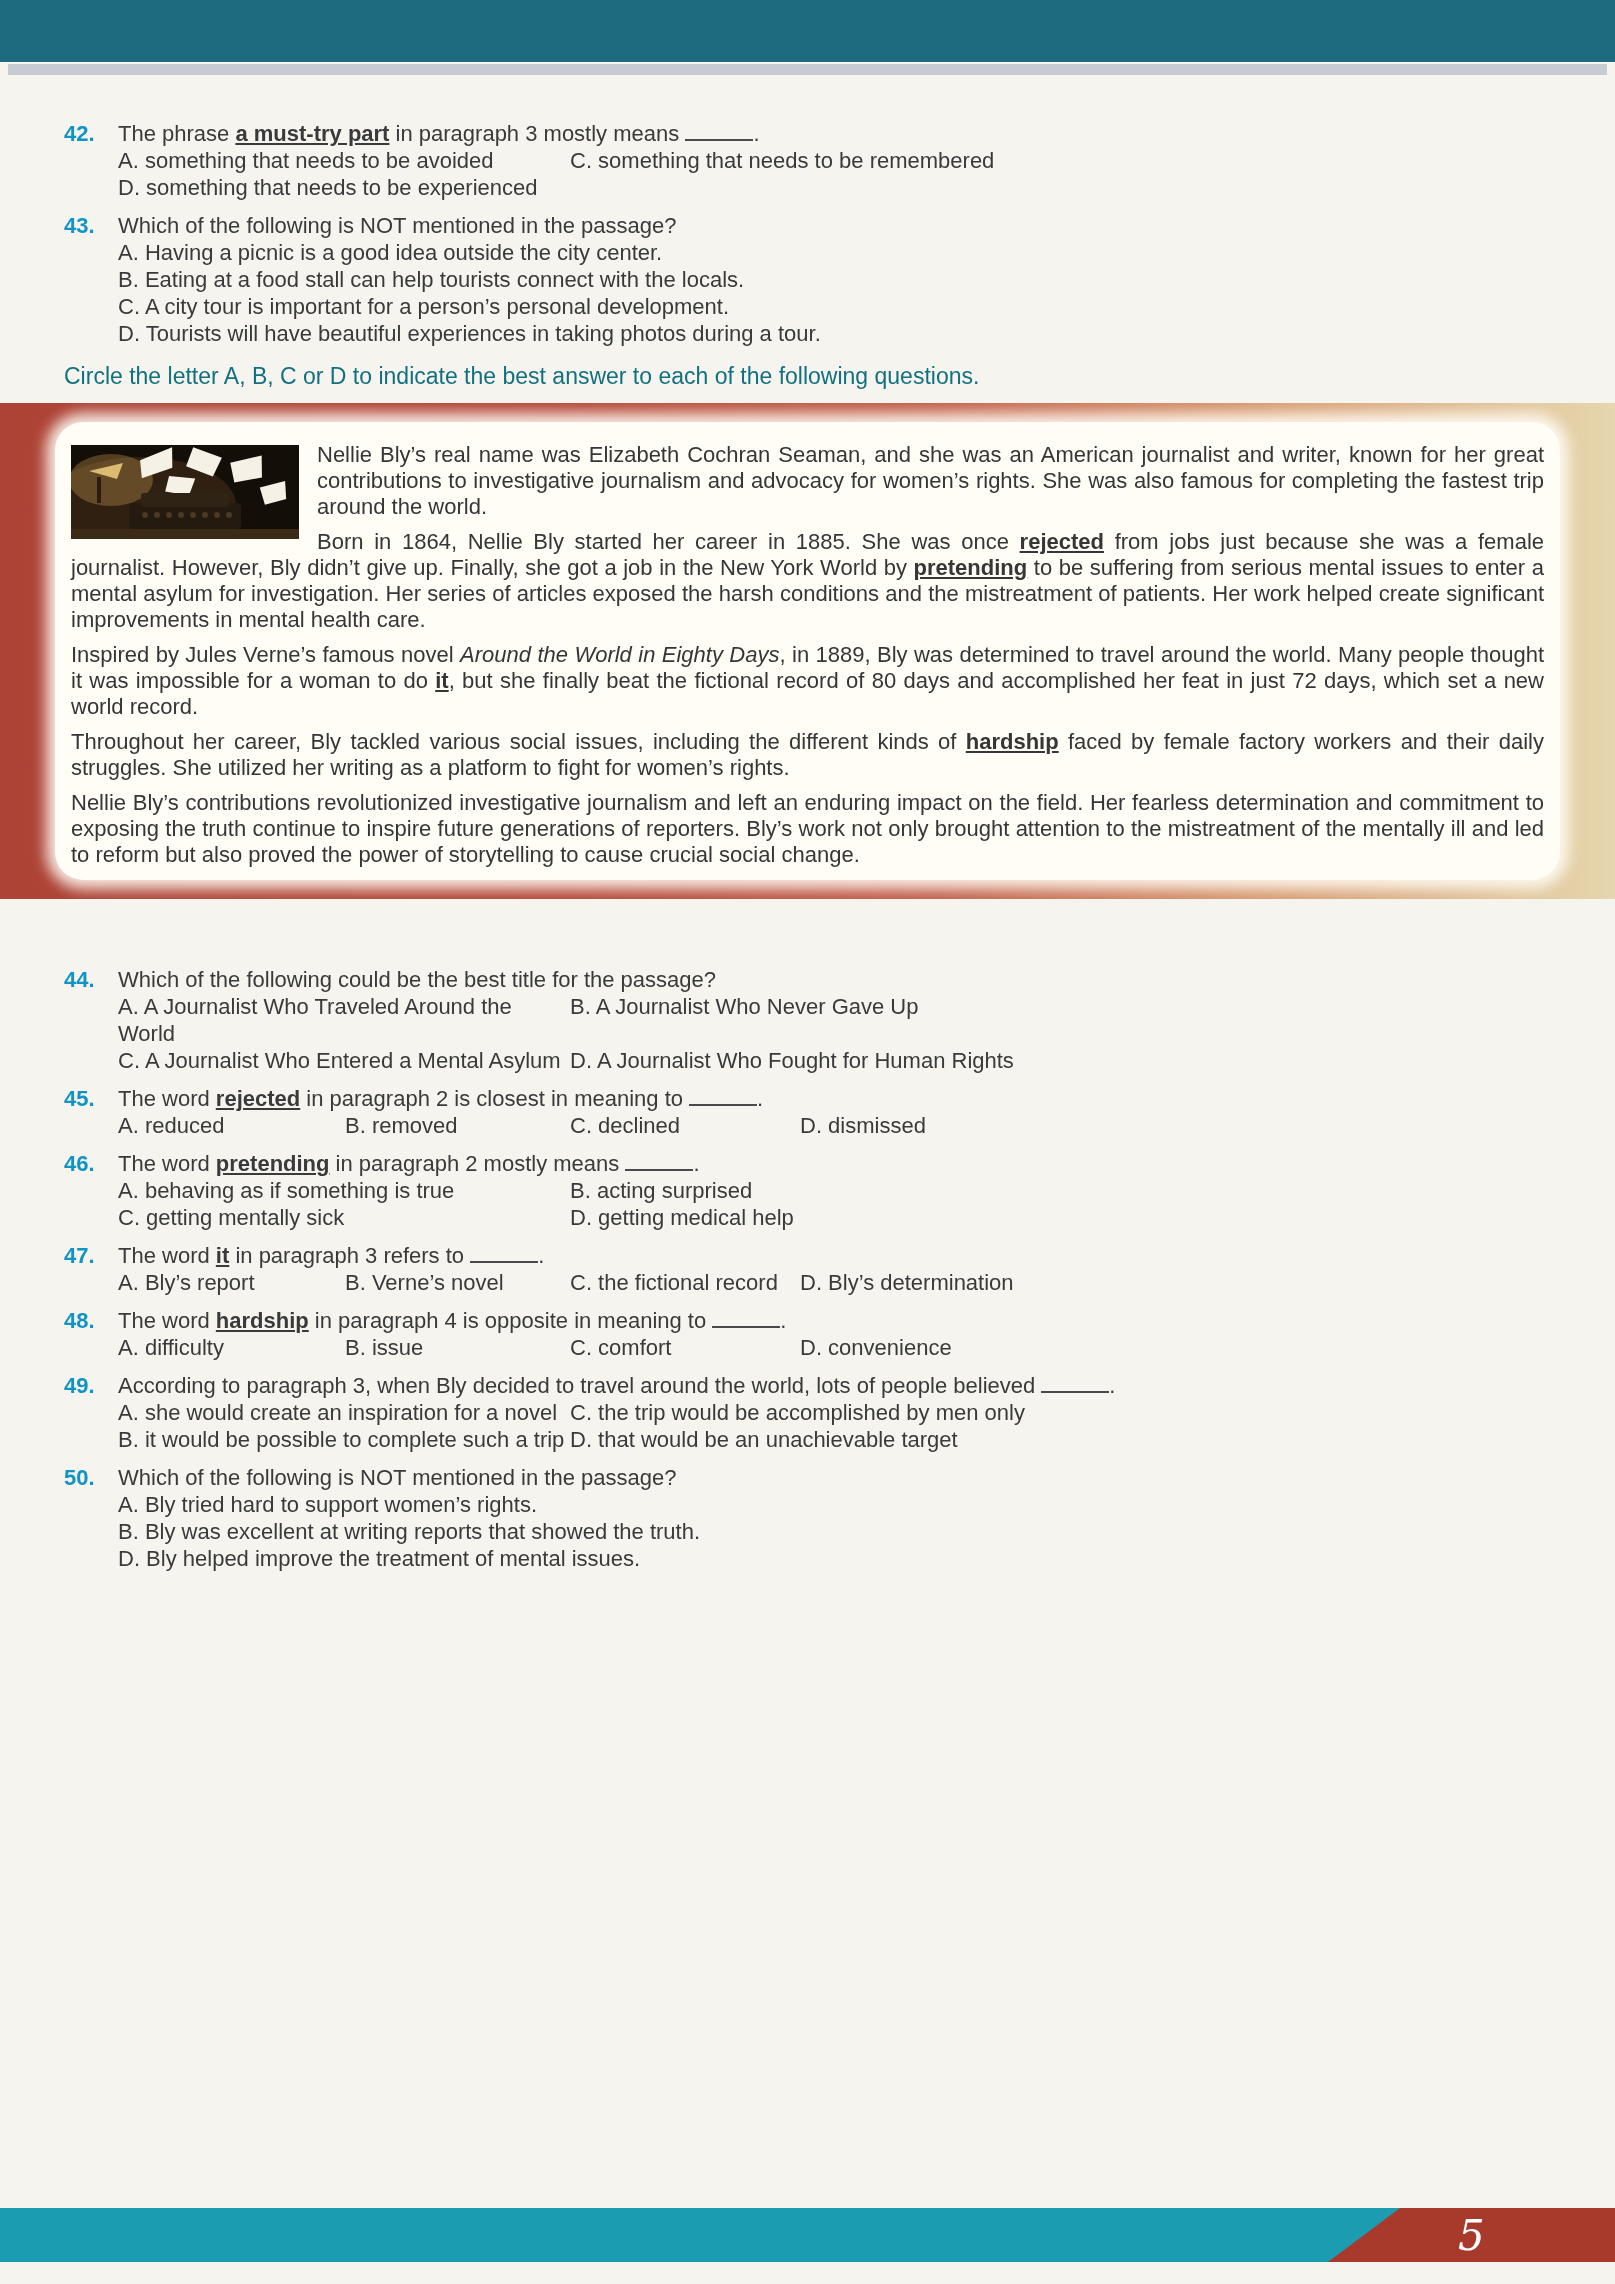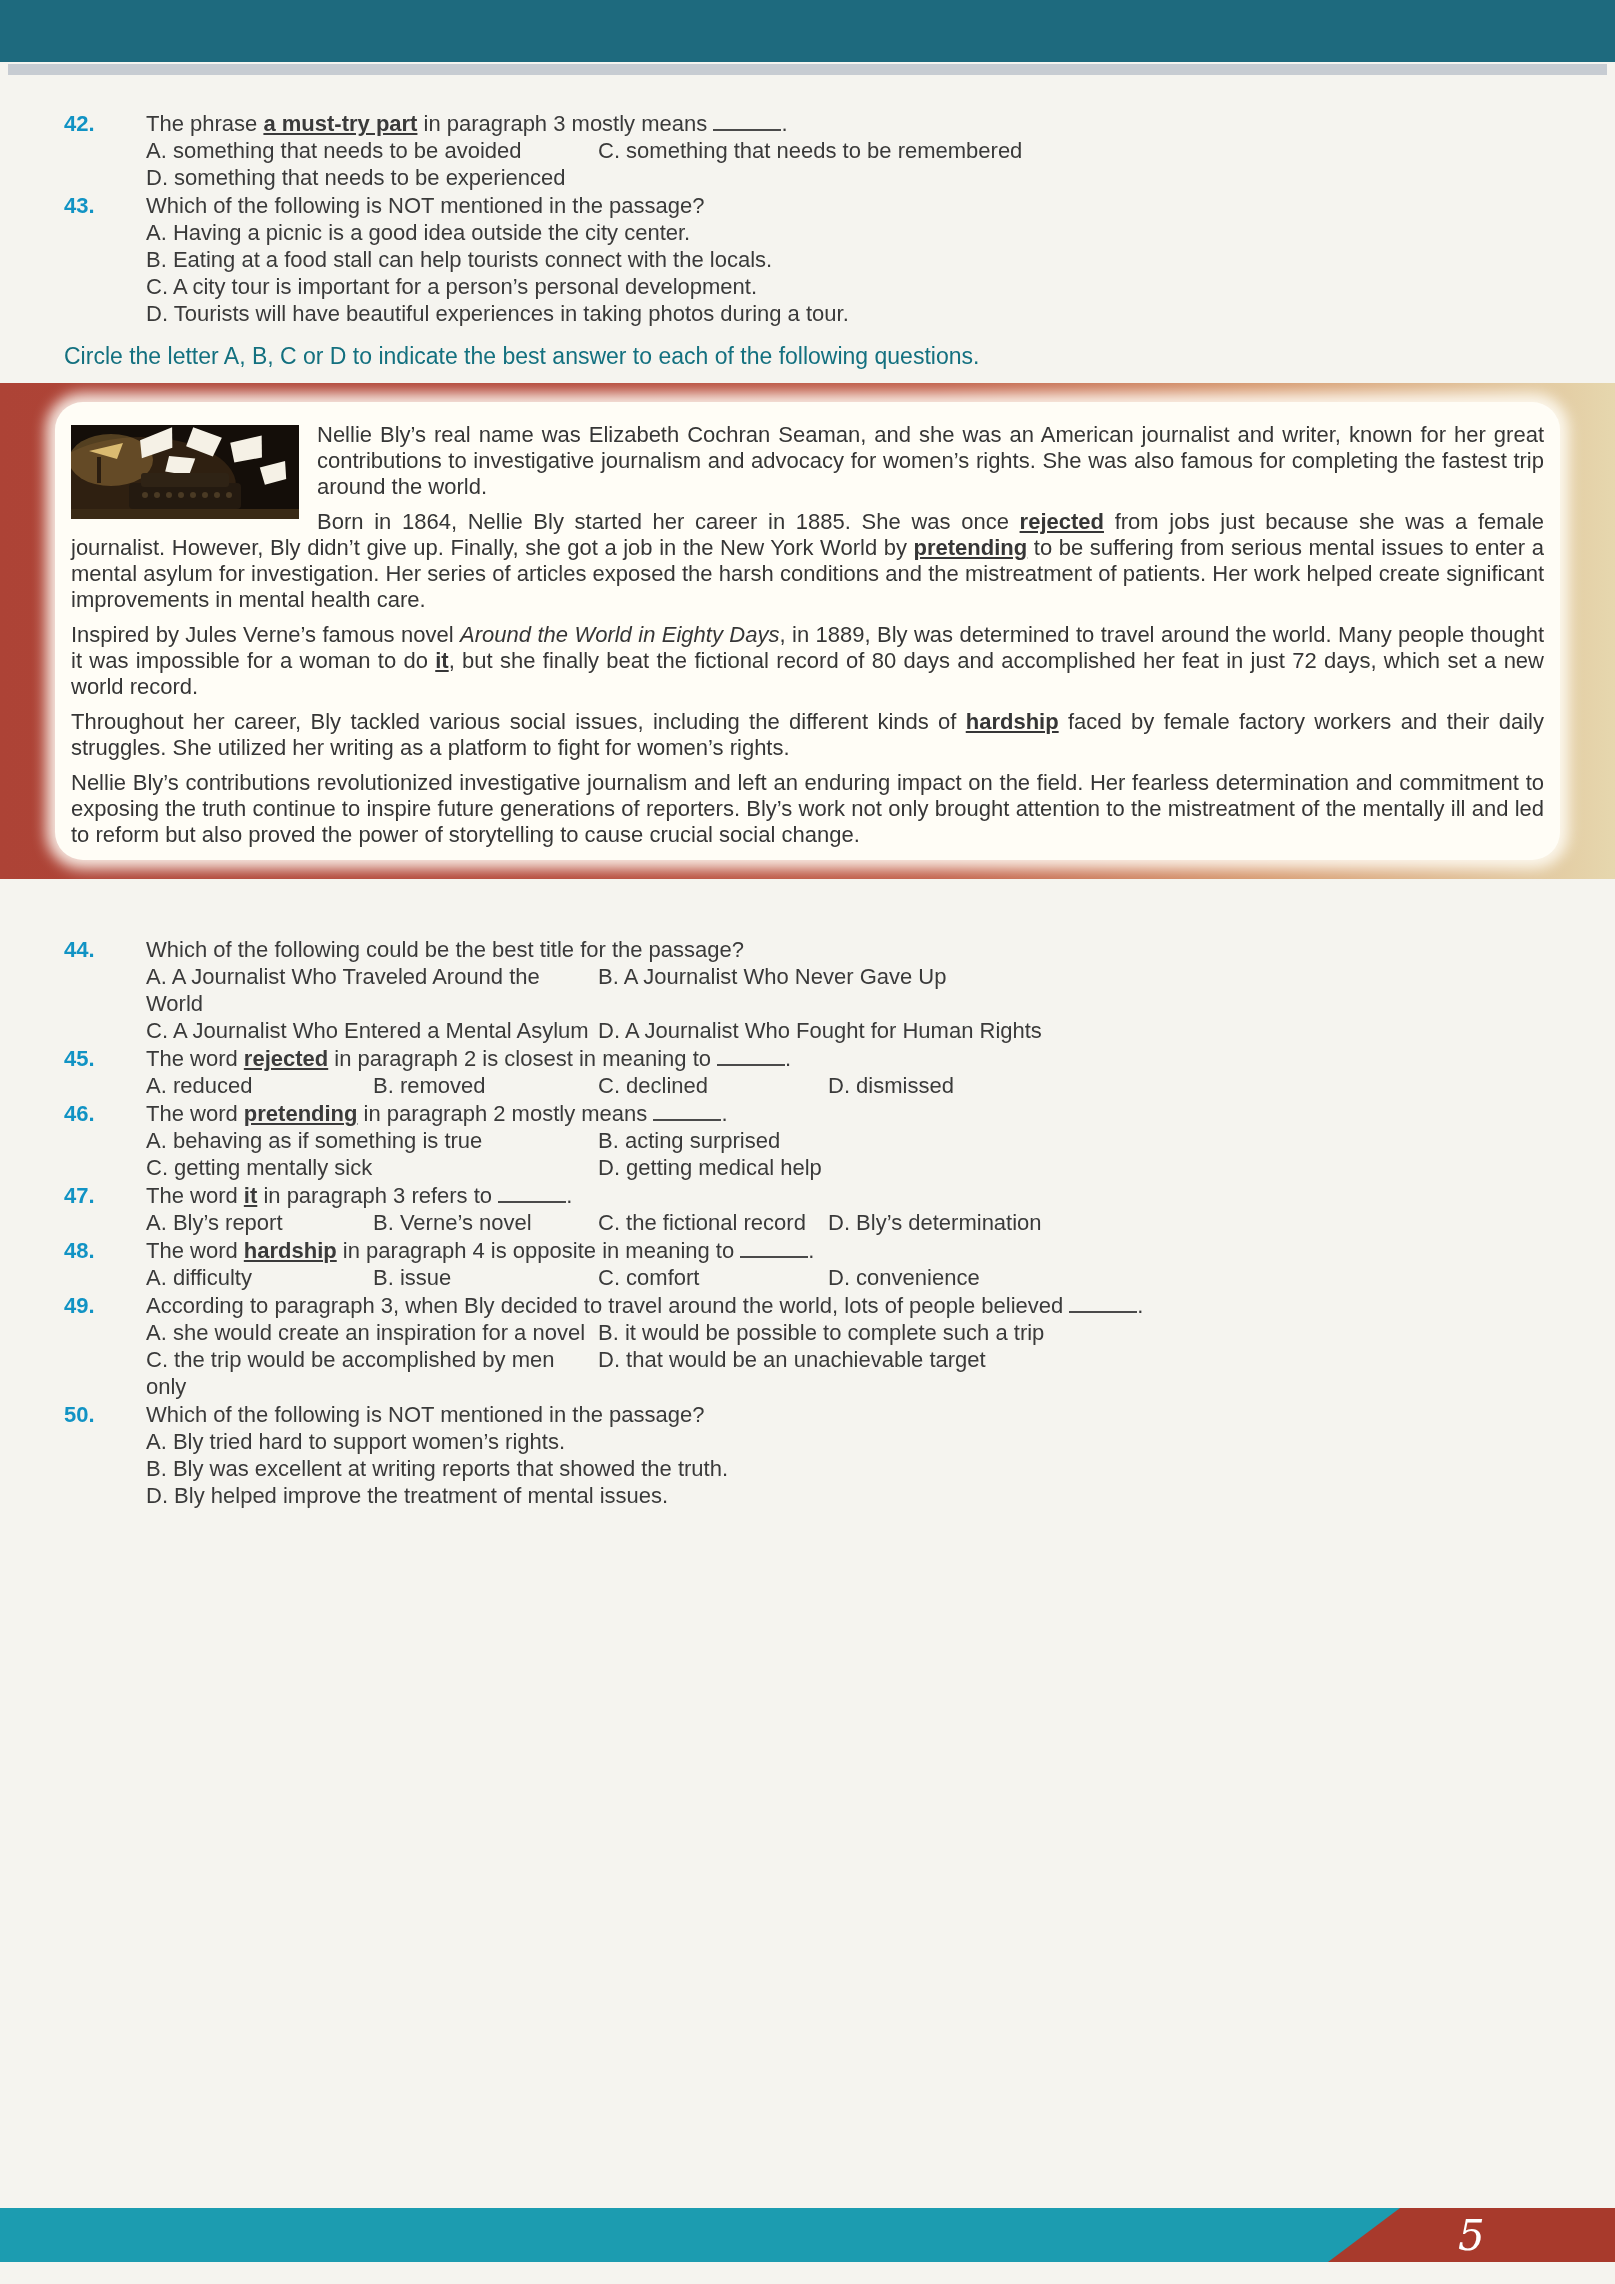--- a/index.html
+++ b/index.html
@@ -9,21 +9,21 @@
     background:#f5f4ef;
     color:#3a3a3a;
     position:relative;
     overflow:hidden;
   }
   .header-bar { height:62px; background:#1e6a7e; }
   .header-strip { height:11px; background:#c7ccd2; margin:2px 8px 0 8px; }
 
   .content { padding:34px 64px 0 64px; }
 
-  .question { display:flex; margin-top:1px;gap:28px; }
+  .question { display:flex; margin-top:11px; }
   .q-num {
     flex:0 0 54px; width:54px;
     color:#1193c4; font-weight:bold;
     font-size:22px; line-height:27px;
   }
   .q-body { flex:1; font-size:22px; line-height:27px; }
   .q-stem { text-align:left; }
   .kw { font-weight:bold; text-decoration:underline; }
   .ital { font-style:italic; }
   .blank {
@@ -221,22 +221,22 @@
             <div class="q-option">D. convenience</div>
           </div>
         </div>
       </div>
       <div class="question">
         <div class="q-num">49.</div>
         <div class="q-body">
           <div class="q-stem"><span>According to paragraph 3, when Bly decided to travel around the world, lots of people believed </span><span class="blank"></span><span>.</span></div>
           <div class="q-options layout-two">
             <div class="q-option">A. she would create an inspiration for a novel</div>
+            <div class="q-option">C. the trip would be accomplished by men only</div>
             <div class="q-option">B. it would be possible to complete such a trip</div>
-            <div class="q-option">C. the trip would be accomplished by men only</div>
             <div class="q-option">D. that would be an unachievable target</div>
           </div>
         </div>
       </div>
       <div class="question">
         <div class="q-num">50.</div>
         <div class="q-body">
           <div class="q-stem"><span>Which of the following is NOT mentioned in the passage?</span></div>
           <div class="q-options layout-stack">
             <div class="q-option">A. Bly tried hard to support women’s rights.</div>

